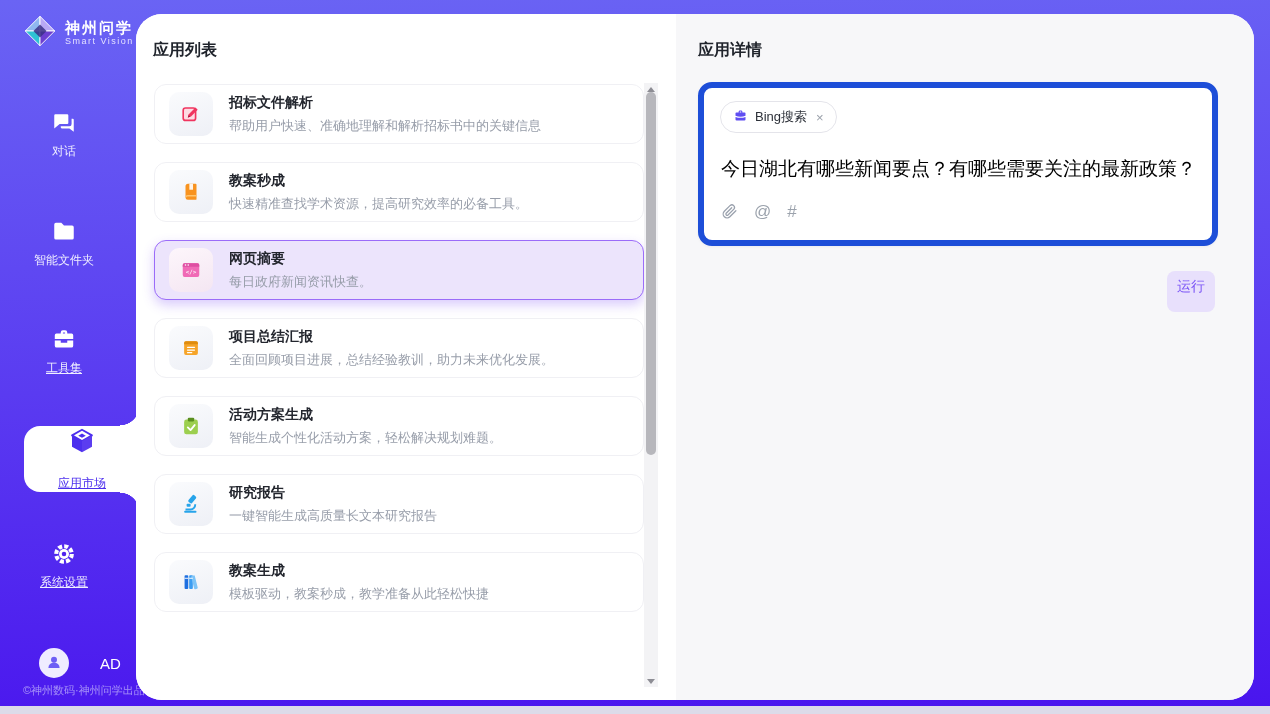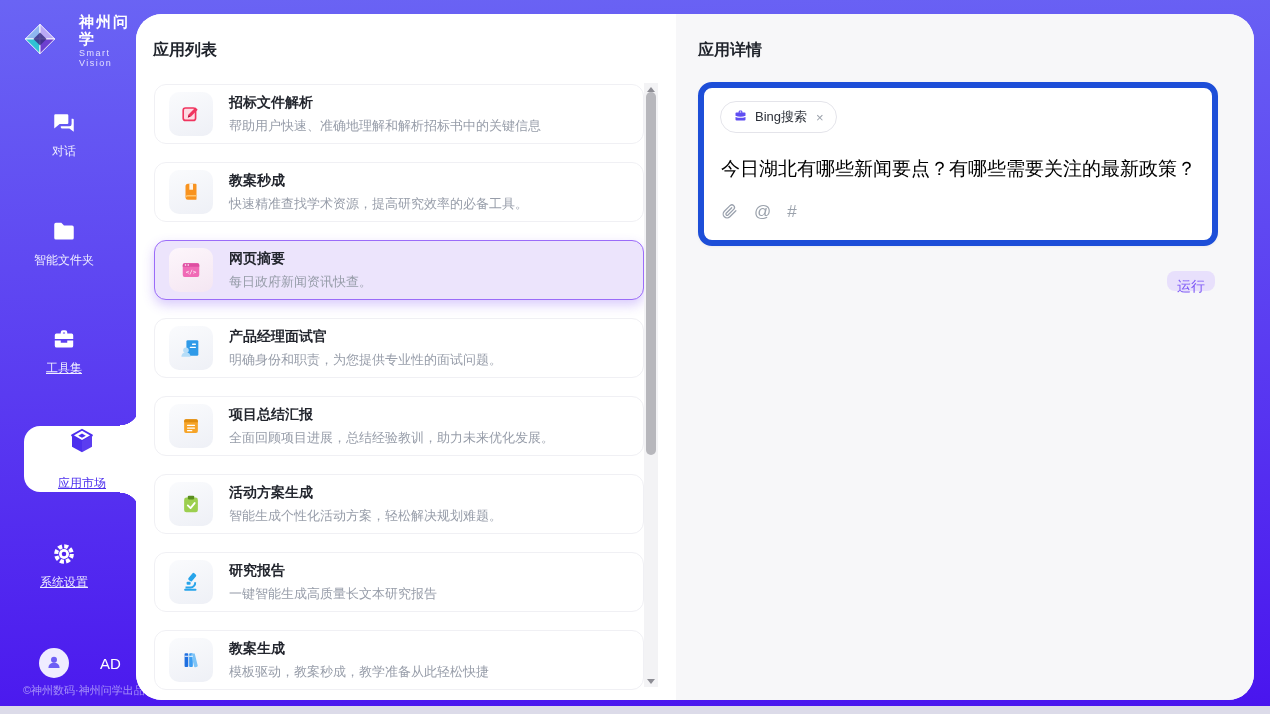--- a/index.html
+++ b/index.html
@@ -3,21 +3,21 @@
 <meta charset="utf-8">
 <style>
   html,body{margin:0;padding:0;}
   body{width:1270px;height:714px;font-family:"Liberation Sans","DejaVu Sans",sans-serif;}
   .stage{position:relative;width:1270px;height:714px;overflow:hidden;
     background:linear-gradient(178deg,#6a64f4 0%,#5a3bf1 52%,#4914ee 100%);}
   .bottom-strip{position:absolute;left:0;right:0;bottom:0;height:8px;background:#dcdbe9;}
 
   
   .sidebar{position:absolute;left:0;top:0;width:140px;height:706px;}
-  .logo{position:absolute;left:22px;top:13px;display:flex;align-items:center;gap:21px;}
+  .logo{position:absolute;left:22px;top:13px;display:flex;align-items:center;gap:7px;}
   .logo-text{display:flex;flex-direction:column;line-height:1.15;}
   .logo-name{color:#ffffff;font-weight:bold;font-size:15px;letter-spacing:2px;}
   .logo-tag{color:#e3e0ff;font-size:9px;letter-spacing:1.5px;}
   .nav-item{position:absolute;left:0;width:128px;display:flex;flex-direction:column;align-items:center;gap:7px;color:#efeeff;cursor:pointer;}
   .nav-0{top:110px}.nav-1{top:219px}.nav-2{top:327px}.nav-4{top:541px}
   .nav-item.selected{left:24px;top:426px;width:116px;height:66px;background:#ffffff;
     border-radius:16px 0 0 16px;justify-content:space-between;gap:4px;}
   .nav-label{font-size:12px;}
   .nav-label.u{text-decoration:underline;}
   .nav-item.selected .nav-label{color:#4c2fee;}
@@ -58,21 +58,21 @@
   .sb-thumb{position:absolute;left:2px;top:9px;width:10px;height:363px;background:#b7b7bc;border-radius:5px;cursor:grab;}
 
   .input-card{position:absolute;left:22px;top:68px;width:520px;height:164px;background:#ffffff;
     border:6px solid #1d4ed8;border-radius:14px;box-sizing:border-box;box-shadow:0 1px 3px rgba(25,25,60,.05);}
   .tag{position:absolute;left:16px;top:13px;height:32px;display:inline-flex;align-items:center;gap:7px;
     padding:0 12px;border:1px solid #e4e4ea;border-radius:17px;background:#ffffff;font-size:13px;color:#2c3038;box-sizing:border-box;}
   .tag-close{color:#9aa0aa;font-size:13px;cursor:pointer;margin-left:2px;}
   .query{position:absolute;left:17px;top:67px;right:16px;font-size:19px;color:#000000;line-height:1.5;}
   .toolbar{position:absolute;left:17px;bottom:20px;display:flex;align-items:center;gap:16px;}
   .tb-ic{color:#9ba2ac;font-size:17px;line-height:17px;cursor:pointer;display:flex;align-items:center;}
-  .run-btn{position:absolute;top:257px;right:39px;width:48px;height:20px;background:#e8e0fc;color:#7b55f6;
+  .run-btn{position:absolute;top:257px;right:39px;width:48px;height:41px;background:#e8e0fc;color:#7b55f6;
     font-size:14px;border-radius:8px;text-align:center;line-height:31px;cursor:pointer;}
 </style>
 </head>
 <body>
 
 <div class="stage">
 
   <div class="sidebar">
     <div class="logo">
       <span>
@@ -208,37 +208,20 @@
             </span>
             <span class="card-text">
               <span class="card-name">网页摘要</span>
               <span class="card-desc">每日政府新闻资讯快查。</span>
             </span>
           </div>
           <div class="card">
             <span class="tile">
               <span style="display: inline-flex;">
                 <svg viewBox="0 0 24 24" width="22" height="22">
-                  <rect x="7" y="3.5" width="13" height="17" rx="1.5" fill="#2f9ae8"></rect>
-                  <rect x="13" y="7" width="4.5" height="1.6" rx=".8" fill="#fff"></rect>
-                  <rect x="10.5" y="10.5" width="7" height="1.6" rx=".8" fill="#fff"></rect>
-                  <circle cx="6.5" cy="14.5" r="3" fill="#b5ddf8"></circle>
-                  <path d="M1.5 21.5a5 5 0 0 1 10 0z" fill="#b5ddf8"></path>
-                </svg>
-              </span>
-            </span>
-            <span class="card-text">
-              <span class="card-name">产品经理面试官</span>
-              <span class="card-desc">明确身份和职责，为您提供专业性的面试问题。</span>
-            </span>
-          </div>
-          <div class="card">
-            <span class="tile">
-              <span style="display: inline-flex;">
-                <svg viewBox="0 0 24 24" width="22" height="22">
                   <rect x="4.5" y="4.5" width="15" height="15" rx="2" fill="#f6a428"></rect>
                   <path d="M4.5 8h15V6.5a2 2 0 0 0-2-2h-11a2 2 0 0 0-2 2z" fill="#df8c0e"></path>
                   <rect x="7.5" y="10.5" width="9" height="1.5" rx=".75" fill="#fff"></rect>
                   <rect x="7.5" y="13.5" width="9" height="1.5" rx=".75" fill="#fff"></rect>
                   <rect x="7.5" y="16.3" width="6" height="1.5" rx=".75" fill="#fff"></rect>
                 </svg>
               </span>
             </span>
             <span class="card-text">
               <span class="card-name">项目总结汇报</span>

